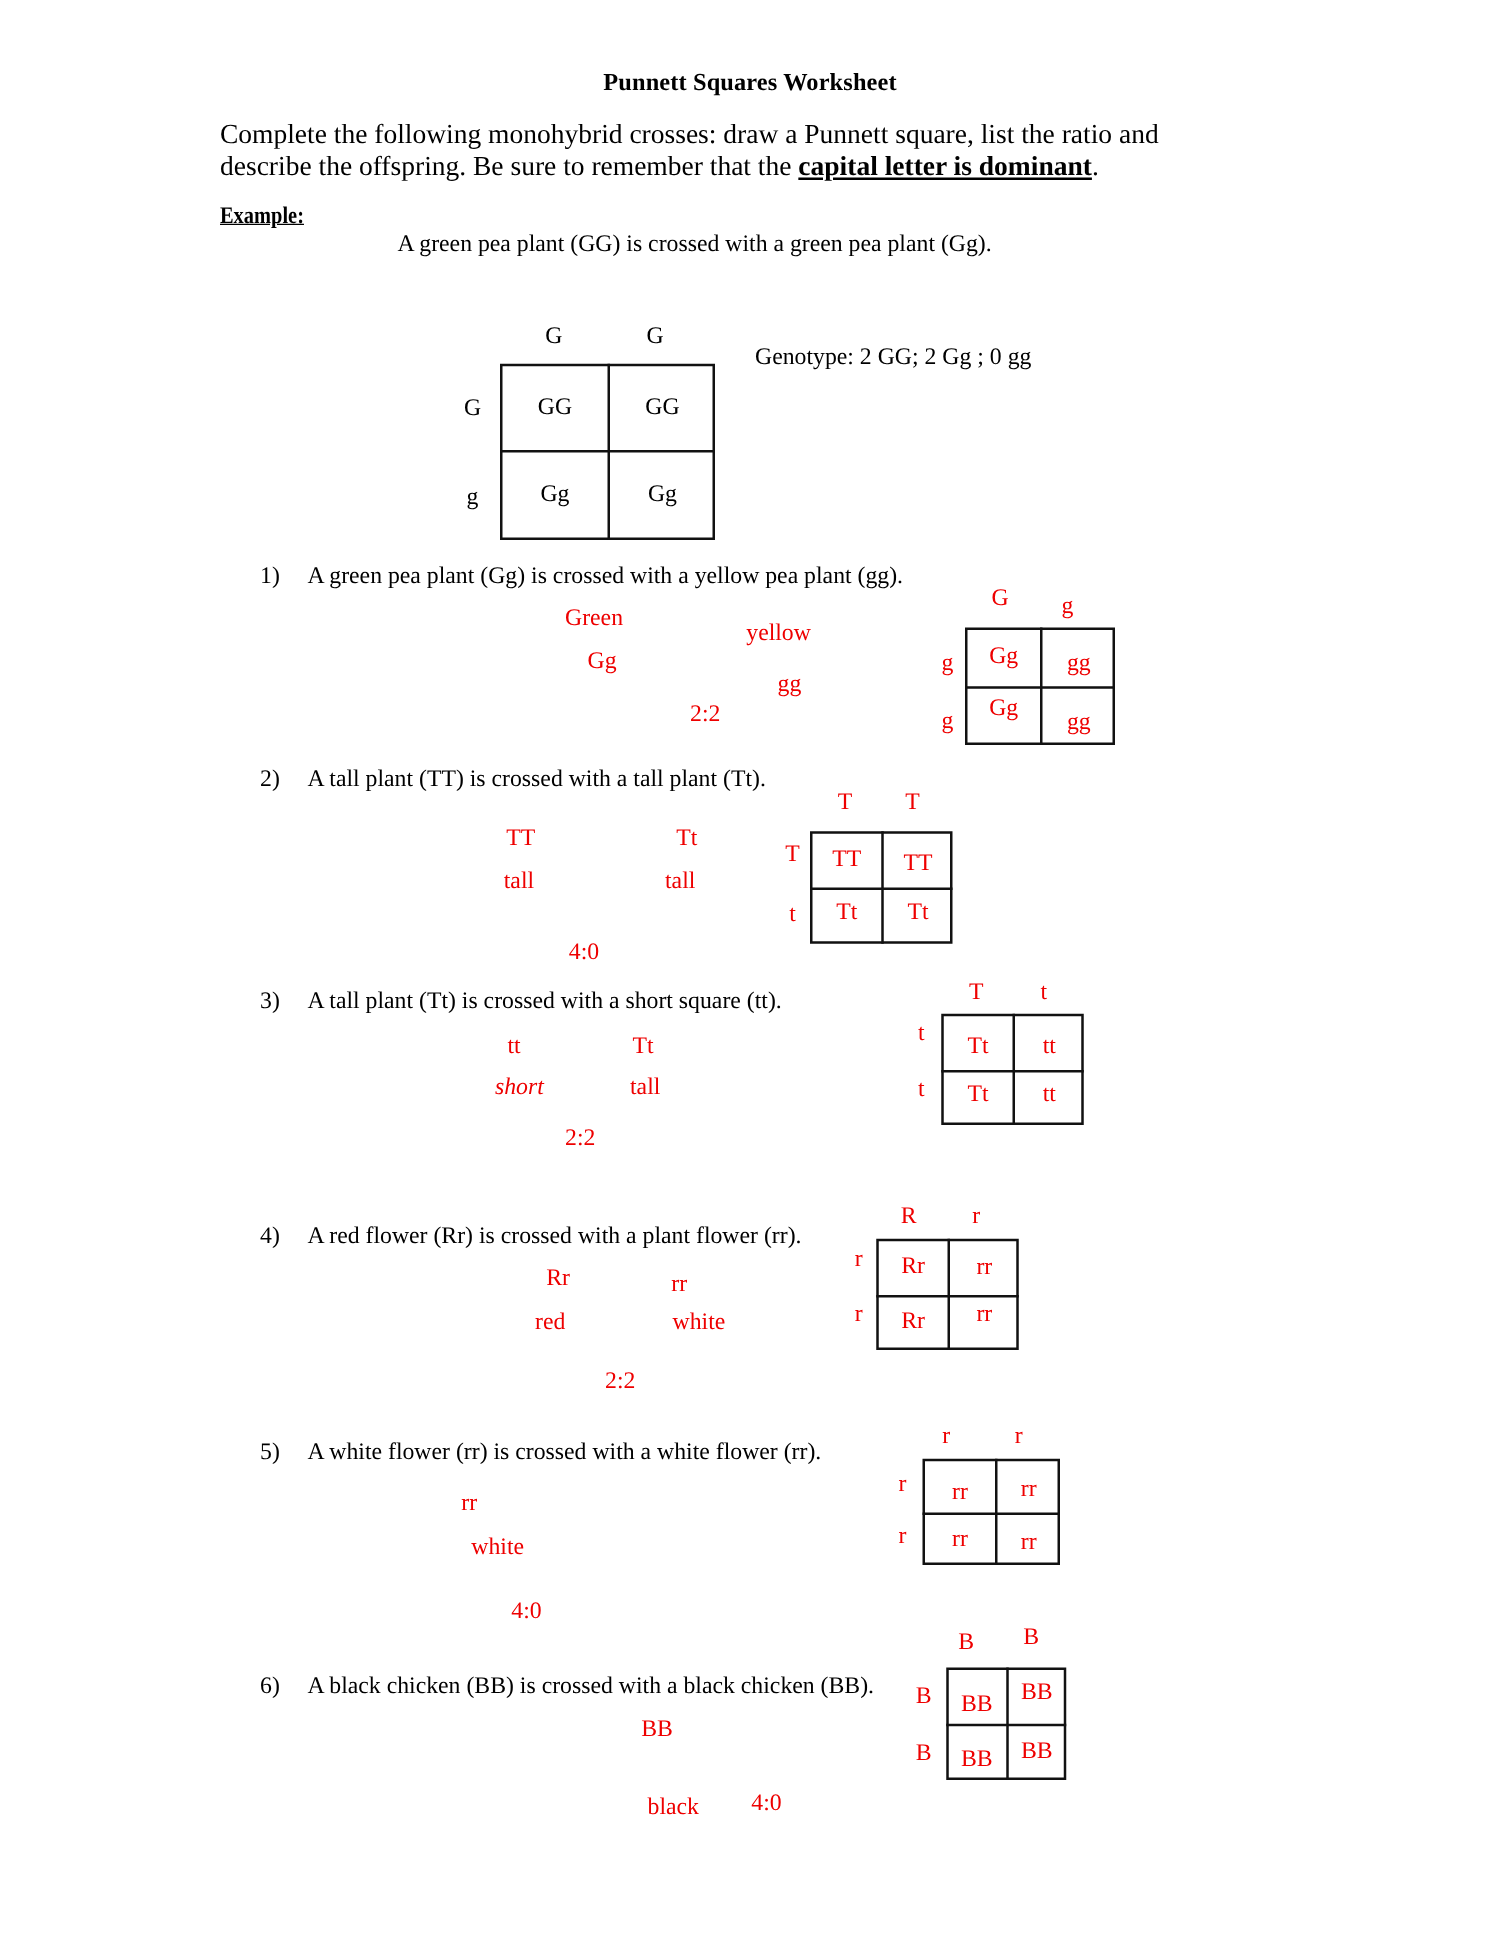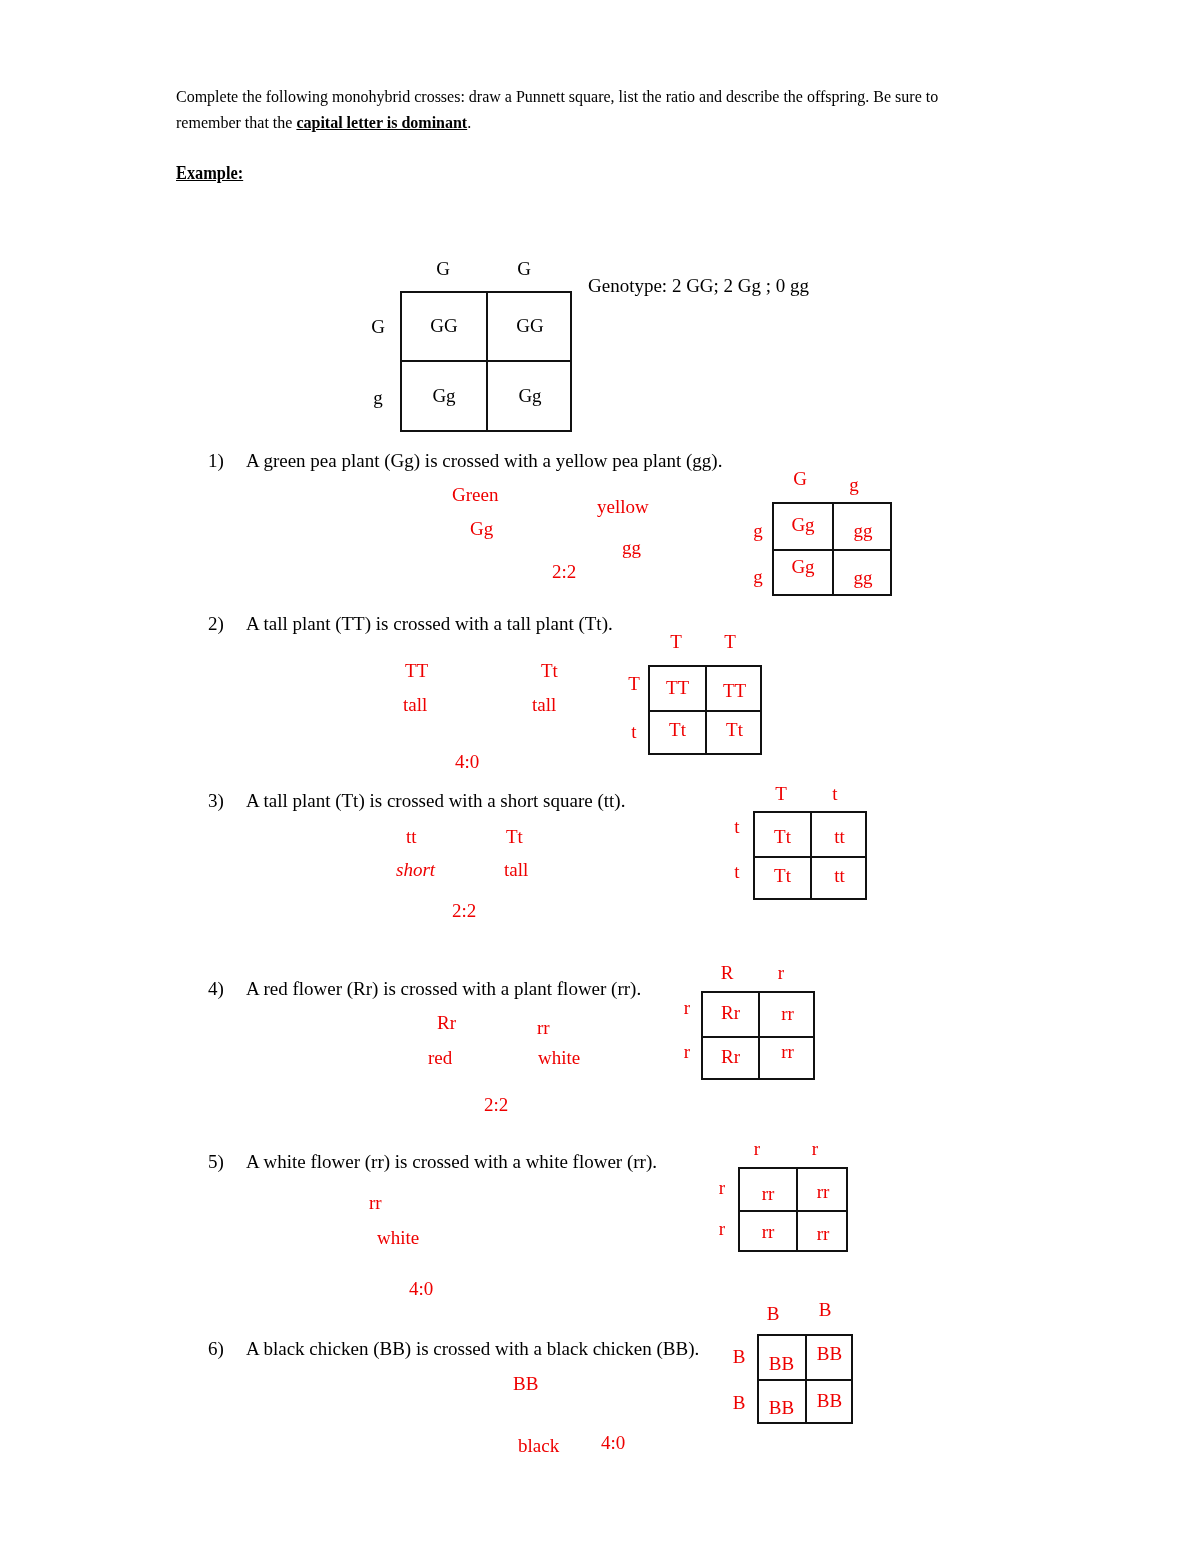--- a/index.html
+++ b/index.html
@@ -13,22 +13,22 @@
   }
   .page { position:absolute; inset:0; }
 
   
   .title {
     position:absolute; left:0; top:56px; width:1200px;
     text-align:center; font-size:19.5px; font-weight:bold;
     letter-spacing:0.1px;
   }
   .intro {
-    position:absolute; left:176px; top:84px; width:770px;
-    font-size:16px; line-height:26px;
+    position:absolute; left:176px; top:94px; width:770px;
+    font-size:22px; line-height:26px;
   }
   .intro b { font-weight:bold; text-decoration:underline; }
   .example-label {
     position:absolute; left:176px; top:162px;
     font-size:19px; font-weight:bold; text-decoration:underline;
     transform:scaleX(0.86); transform-origin:left center;
   }
   .example-line {
     position:absolute; left:318px; top:185px;
     font-size:19px; white-space:nowrap;
@@ -60,31 +60,33 @@
     font-size:19px; white-space:nowrap;
   }
   .grid .tlab, .grid .slab {
     position:absolute; font-size:19px; text-align:center; white-space:nowrap;
   }
   .ans {
     position:absolute; color:#ee0000; font-size:19px; white-space:nowrap;
     font-family:"Liberation Serif", serif;
   }
   .grid.red-grid .cell, .grid.red-grid .tlab, .grid.red-grid .slab { color:#ee0000; }
-  .side-note { position:absolute; font-size:19px; white-space:nowrap; }
+  .side-note { position:absolute; font-size:19px; white-space:nowrap;margin-left:16px; }
 </style>
 </head>
 <body>
 
 <div class="page">
 
+  <div class="title">Punnett Squares Worksheet</div>
 
   <div class="intro"><span>Complete the following monohybrid crosses:  draw a Punnett square, list the ratio and describe the offspring.  Be sure to remember that the </span><b>capital letter is dominant</b><span>.</span></div>
 
   <div class="example-label">Example:</div>
+  <div class="example-line">A green pea plant (GG) is crossed with a green pea plant (Gg).</div>
 
   <div class="grid" style="left:400px; top:291px; width:172px; height:141px;">
     <div class="box"></div>
     <div class="vline" style="left:86px;"></div>
     <div class="hline" style="top:69px;"></div>
 
     <div class="tlab" style="left:23px; top:-33px; width:40px;">G</div>
     <div class="tlab" style="left:104px; top:-33px; width:40px;">G</div>
 
     <div class="slab" style="left:-34px; top:25px; width:24px;">G</div>

